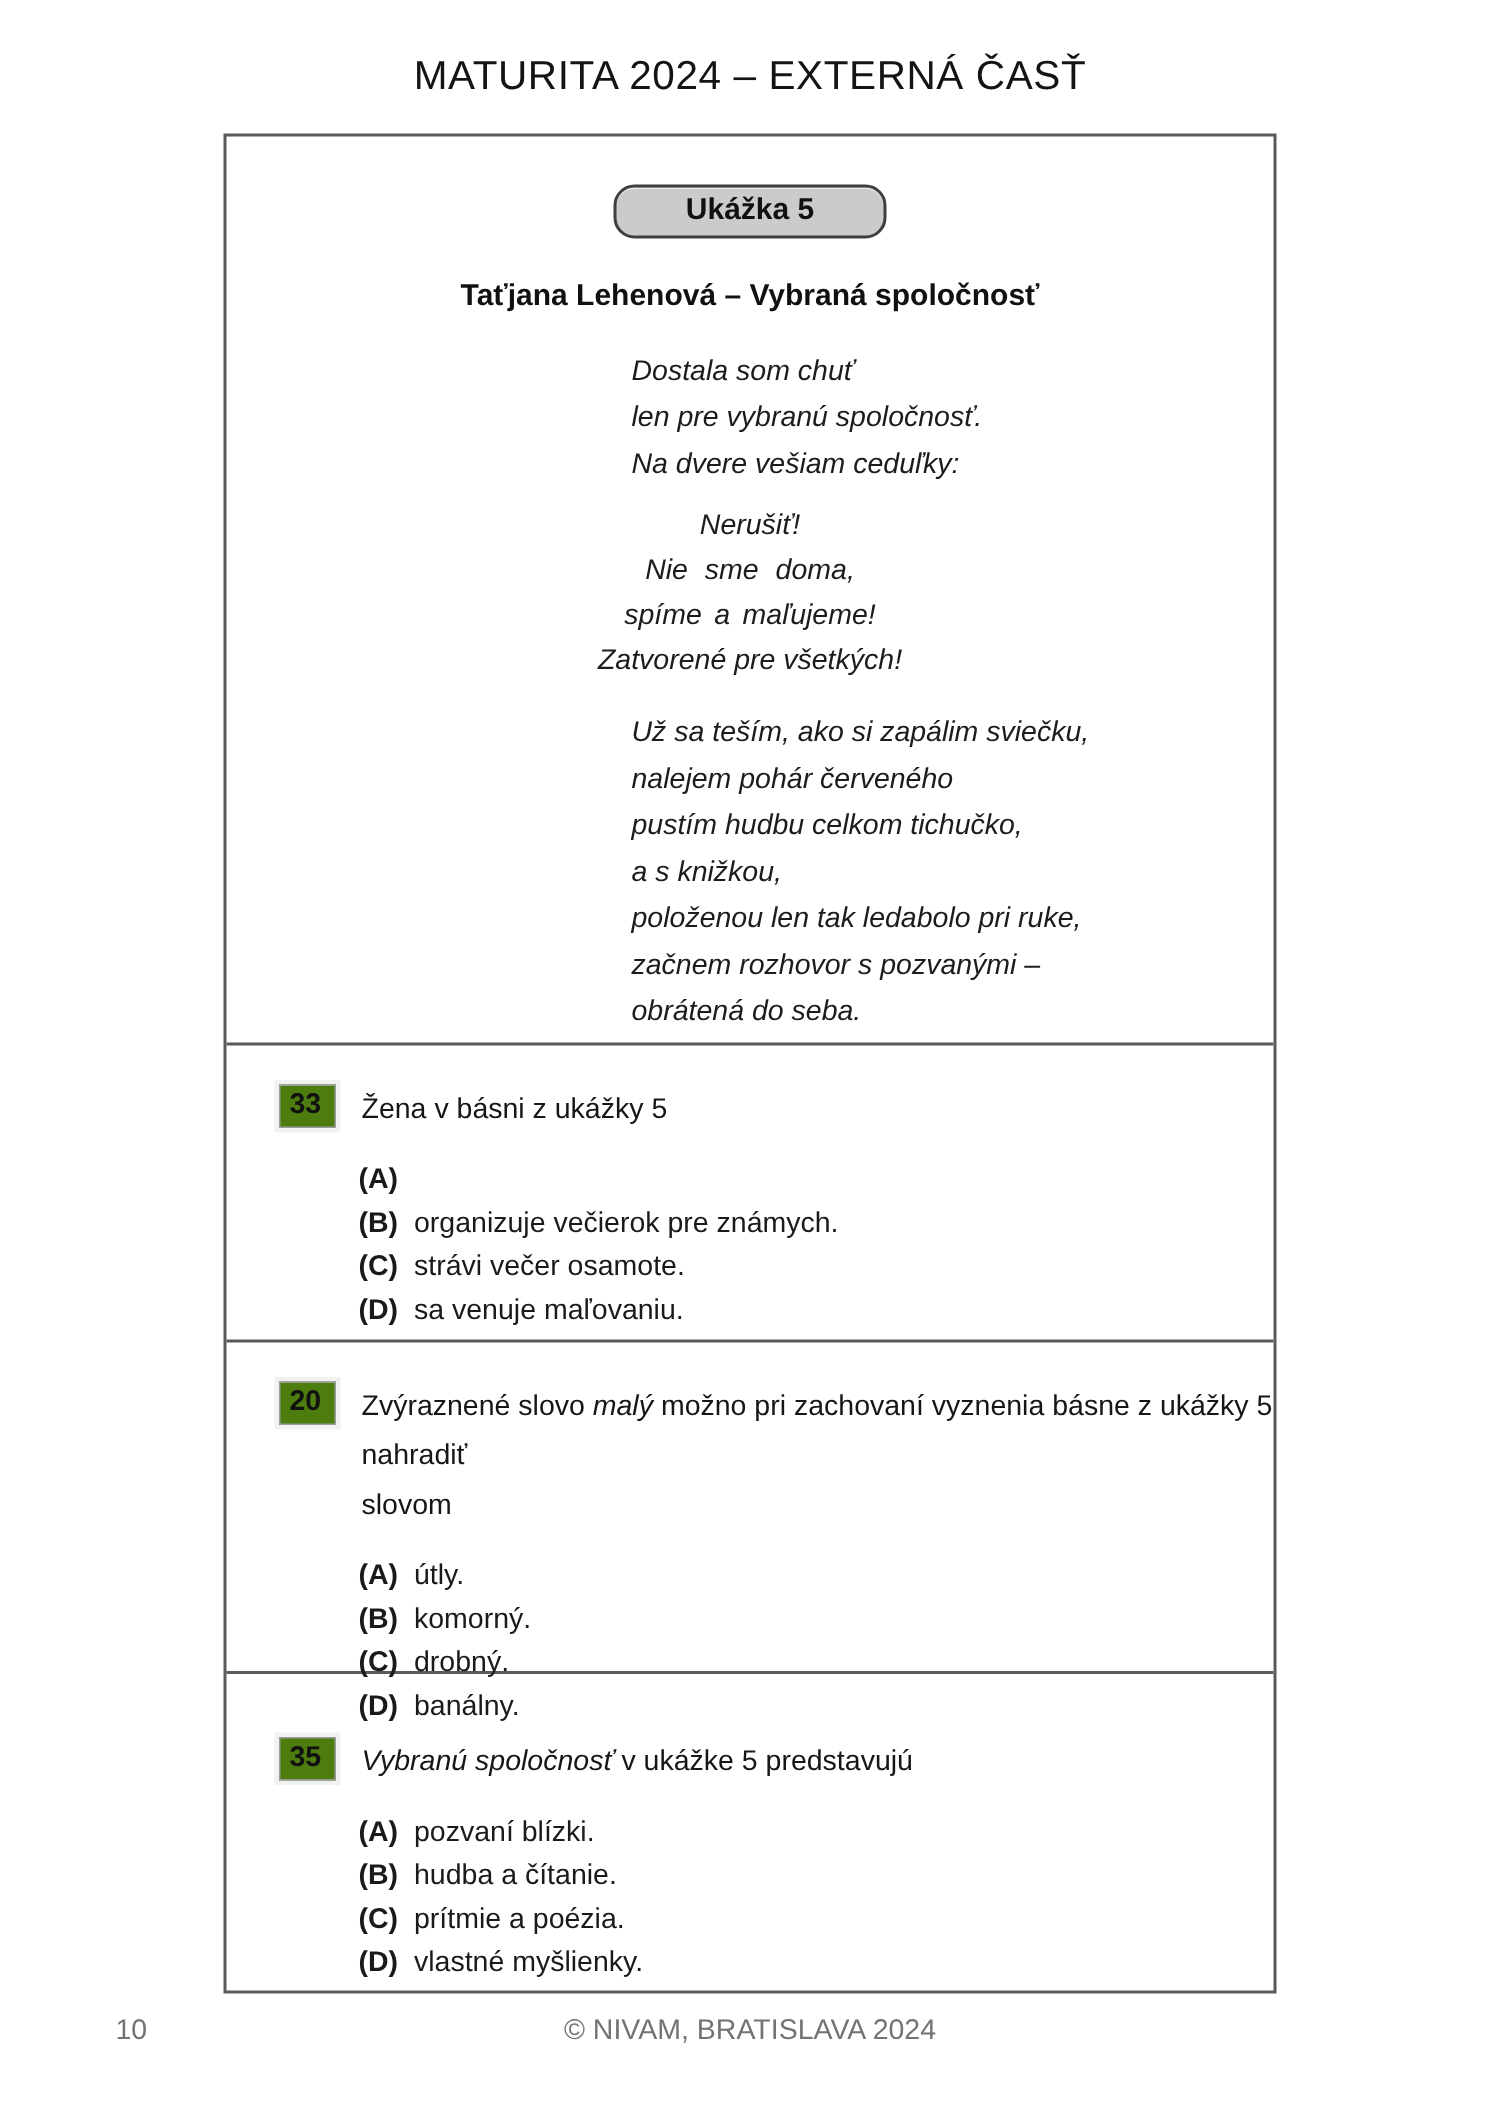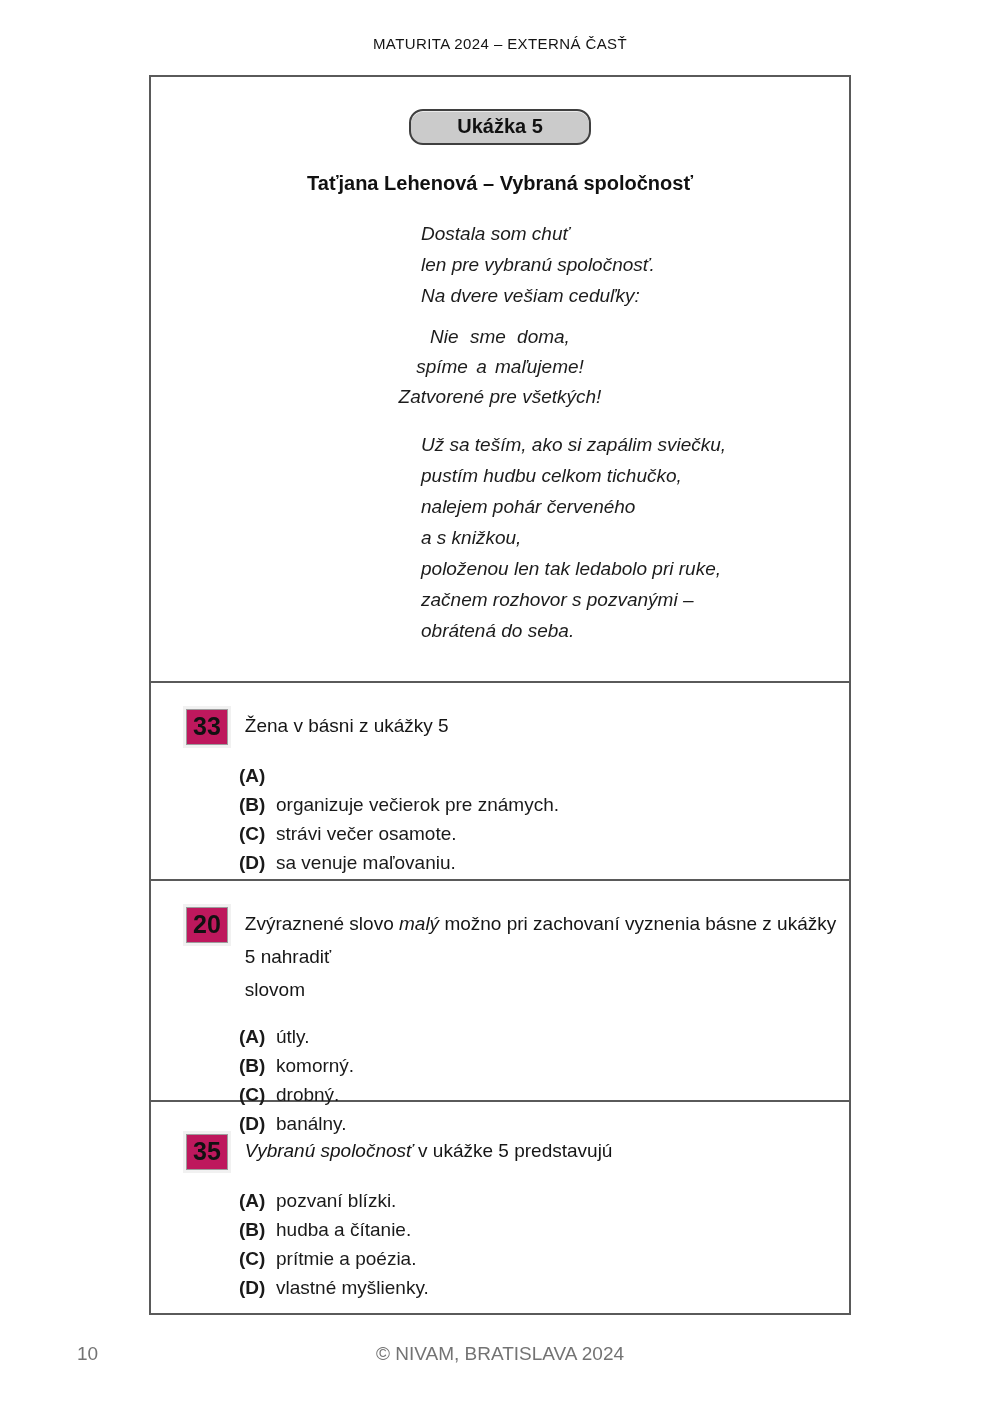--- a/index.html
+++ b/index.html
@@ -9,21 +9,21 @@
     font-family: "Liberation Sans", sans-serif;
     color: #1a1a1a;
     position: relative;
     overflow: hidden;
   }
   .page { width: 1000px; height: 1415px; position: relative; }
 
   .header {
     padding-top: 35px;
     text-align: center;
-    font-size: 15px;
+    font-size: 27px;
     letter-spacing: 0.4px;
     color: #141414;
   }
 
   .main-box {
     width: 702px;
     margin: 23px auto 0 auto;
     border: 2px solid #5a5a5a;
   }
 
@@ -63,34 +63,34 @@
   .poem b { font-weight: bold; }
 
   .note-block { text-align: center; margin-top: 11px; line-height: 30px; }
   .note-line-2 { word-spacing: 6px; }
   .note-line-3 { word-spacing: 3px; }
 
   
   .q-section { padding: 29px 0 0 35px; }
   .q33 { height: 198px; }
   .q34 { height: 221px; }
-  .q35 { height: 213px; padding-top: 35px; }
+  .q35 { height: 213px; padding-top: 45px; }
 
   .q-row { display: flex; align-items: flex-start; }
 
   .q-number {
     flex: 0 0 auto;
     min-width: 38px;
     padding: 2px 6px 3px 6px;
     margin-top: -3px;
-    text-align: right;
-    font-size: 25px;
+    text-align: left;
+    font-size: 19px;
     font-weight: bold;
     color: #111;
-    background: #be185d;
+    background: #4d7c0f;
     border: 1px solid #9c9c9c;
     box-shadow: 0 0 0 3px #f1f1f1;
   }
 
   .q-text {
     margin-left: 17px;
     font-size: 19px;
     line-height: 33px;
     margin-top: -3px;
     color: #161616;
@@ -127,29 +127,30 @@
       <h2 class="poem-title">Taťjana Lehenová – Vybraná spoločnosť</h2>
 
       <div class="poem">
         <div class="stanza stanza-1">
           <div class="pline">Dostala som chuť</div>
           <div class="pline">len pre vybranú spoločnosť.</div>
           <div class="pline">Na dvere vešiam ceduľky:</div>
         </div>
 
         <div class="note-block">
+          <div class="pline">Nerušiť!</div>
           <div class="pline note-line-2">Nie sme doma,</div>
           <div class="pline note-line-3">spíme a maľujeme!</div>
           <div class="pline">Zatvorené pre všetkých!</div>
         </div>
 
         <div class="stanza stanza-2">
           <div class="pline">Už sa teším, ako si zapálim sviečku,</div>
+          <div class="pline">nalejem pohár červeného</div>
           <div class="pline">pustím hudbu celkom tichučko,</div>
-          <div class="pline">nalejem pohár červeného</div>
           <div class="pline">a s knižkou,</div>
           <div class="pline">položenou len tak ledabolo pri ruke,</div>
           <div class="pline">začnem rozhovor s pozvanými –</div>
           <div class="pline">obrátená do seba.</div>
         </div>
       </div>
     </section>
 
     <section class="section q-section q33">
       <div class="q-row">

